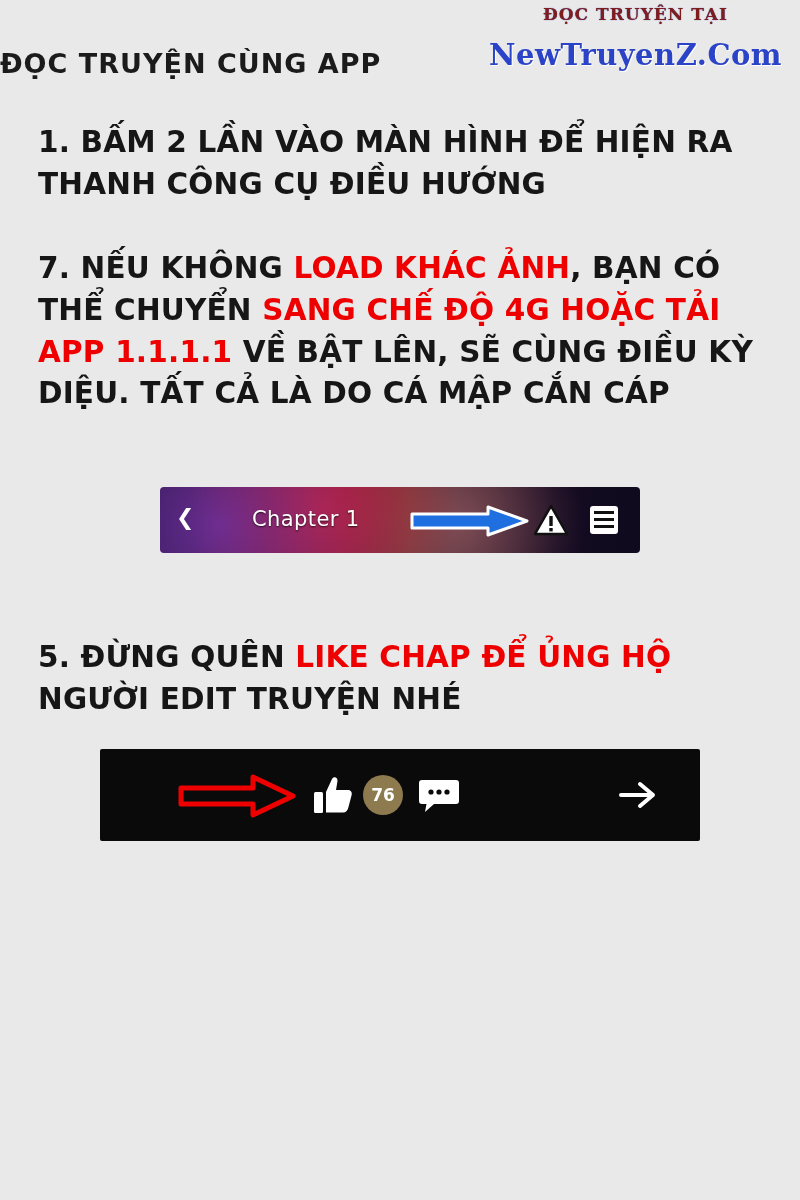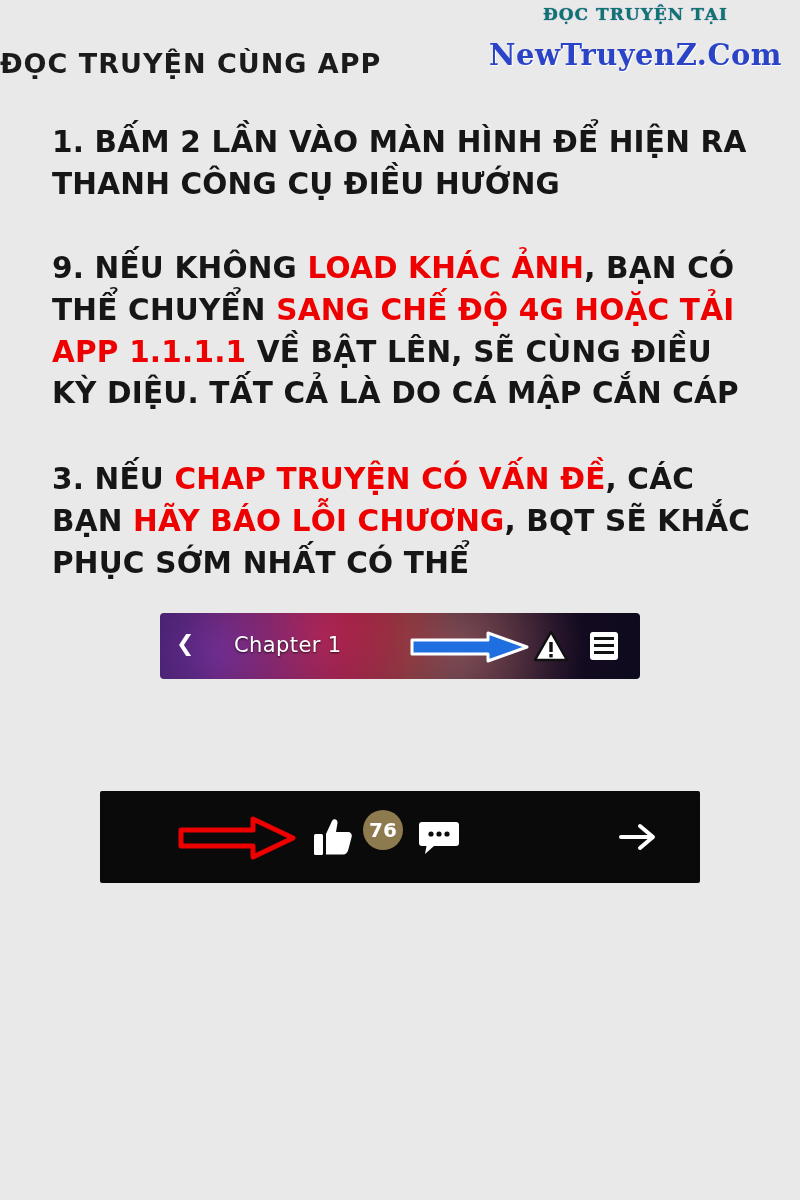--- a/index.html
+++ b/index.html
@@ -28,21 +28,21 @@
     right: 18px;
     text-align: center;
     line-height: 1;
     user-select: none;
   }
   .wm-top {
     font-family: "DejaVu Serif", serif;
     font-weight: bold;
     font-size: 17px;
     letter-spacing: 1px;
-    color: #0f766e;
+    color: #7f1d1d;
     text-shadow: 0 0 1px #3a4fb5;
   }
   .wm-main {
     font-family: "DejaVu Serif", serif;
     font-weight: bold;
     font-size: 29px;
     color: #2b44c7;
     margin-top: 18px;
     letter-spacing: 0.5px;
     text-shadow: 1px 1px 0 #ffffff;
@@ -69,21 +69,20 @@
     width: 724px;
   }
 
   .block {
     font-family: "DejaVu Sans", sans-serif;
     font-weight: bold;
     color: #161616;
     font-size: 28.5px;
     line-height: 1.42;
     letter-spacing: 0.2px;
-    margin-left: 14px;
   }
   .block.big {
     font-size: 29.5px;
   }
   .red { color: #ee0000; }
 
   .gap-1 { height: 42px; }
   .gap-2 { height: 44px; }
   .gap-3 { height: 28px; }
   .gap-4 { height: 40px; }
@@ -107,21 +106,21 @@
     position: absolute;
     left: 16px; top: 21px;
     width: 14px; height: 22px;
     color: #ffffff;
     font-size: 22px;
     line-height: 20px;
     font-family: "DejaVu Sans", sans-serif;
   }
   .chapter-label {
     position: absolute;
-    left: 74px;
+    left: 92px;
     top: 20px;
     color: #ffffff;
     font-family: "DejaVu Sans", sans-serif;
     font-weight: normal;
     font-size: 21px;
     letter-spacing: 0.4px;
     text-shadow: 0 1px 2px rgba(0,0,0,0.7);
   }
   .blue-arrow {
     position: absolute;
@@ -177,28 +176,28 @@
   .like-icon {
     position: absolute;
     left: 212px;
     top: 25px;
     width: 42px;
     height: 42px;
   }
   .like-count {
     position: absolute;
     left: 263px;
-    top: 19px;
+    top: 26px;
     width: 40px;
     height: 40px;
     border-radius: 50%;
     background: #8d7a4e;
     color: #ffffff;
     font-family: "DejaVu Sans", sans-serif;
-    font-size: 20px;
+    font-size: 17px;
     font-weight: bold;
     display: flex;
     align-items: center;
     justify-content: center;
   }
   .comment-icon {
     position: absolute;
     left: 318px;
     top: 27px;
     width: 42px;
@@ -226,28 +225,25 @@
 
   <div class="content">
 
     <div class="block big">
       <span>1. BẤM 2 LẦN VÀO MÀN HÌNH ĐỂ HIỆN RA THANH CÔNG CỤ ĐIỀU HƯỚNG</span>
     </div>
 
     <div class="gap-1"></div>
 
     <div class="block big">
-      <span>9. NẾU KHÔNG </span><span class="red">LOAD KHÁC ẢNH</span><span>, BẠN CÓ THỂ CHUYỂN </span><span class="red">SANG CHẾ ĐỘ 4G HOẶC TẢI APP 1.1.1.1</span><span> VỀ BẬT LÊN, SẼ CÙNG ĐIỀU KỲ DIỆU. TẤT CẢ LÀ DO CÁ MẬP CẮN CÁP</span>
+      <span>7. NẾU KHÔNG </span><span class="red">LOAD KHÁC ẢNH</span><span>, BẠN CÓ THỂ CHUYỂN </span><span class="red">SANG CHẾ ĐỘ 4G HOẶC TẢI APP 1.1.1.1</span><span> VỀ BẬT LÊN, SẼ CÙNG ĐIỀU KỲ DIỆU. TẤT CẢ LÀ DO CÁ MẬP CẮN CÁP</span>
     </div>
 
     <div class="gap-2"></div>
 
-    <div class="block big">
-      <span>3. NẾU </span><span class="red">CHAP TRUYỆN CÓ VẤN ĐỀ</span><span>, CÁC BẠN </span><span class="red">HÃY BÁO LỖI CHƯƠNG</span><span>, BQT SẼ KHẮC PHỤC SỚM NHẤT CÓ THỂ</span>
-    </div>
 
     <div class="gap-3"></div>
 
     <div class="chapter-bar">
       <div class="left-arrow">❮</div>
       <div class="chapter-label">Chapter 1</div>
 
       <svg class="blue-arrow" viewBox="0 0 120 32">
         <path d="M2 9 L78 9 L78 2 L117 16 L78 30 L78 23 L2 23 Z" fill="#1f6fe0" stroke="#ffffff" stroke-width="3" stroke-linejoin="round"></path>
       </svg>
@@ -263,20 +259,23 @@
           <i></i>
           <i></i>
       </div>
     </div>
 
     <div class="gap-4"></div>
 
 
     <div class="gap-2"></div>
 
+    <div class="block big">
+      <span>5. ĐỪNG QUÊN </span><span class="red">LIKE CHAP ĐỂ ỦNG HỘ</span><span> NGƯỜI EDIT TRUYỆN NHÉ</span>
+    </div>
 
     <div class="gap-5"></div>
 
     <div class="action-bar">
       <svg class="red-arrow" viewBox="0 0 118 46">
         <path d="M3 15 L75 15 L75 4 L115 23 L75 42 L75 31 L3 31 Z" fill="none" stroke="#ee0000" stroke-width="5" stroke-linejoin="round"></path>
       </svg>
 
       <svg class="like-icon" viewBox="0 0 42 42">
         <rect x="2" y="18" width="9" height="21" rx="1.5" fill="#ffffff"></rect>

